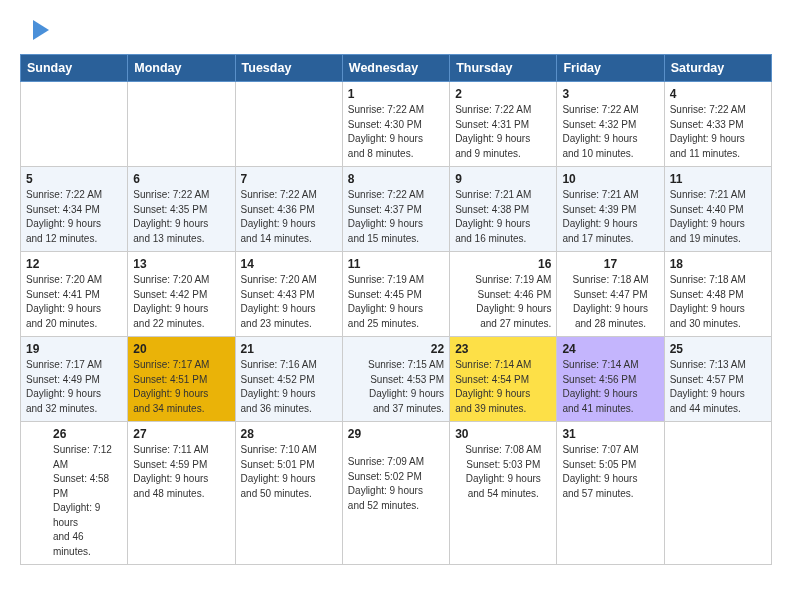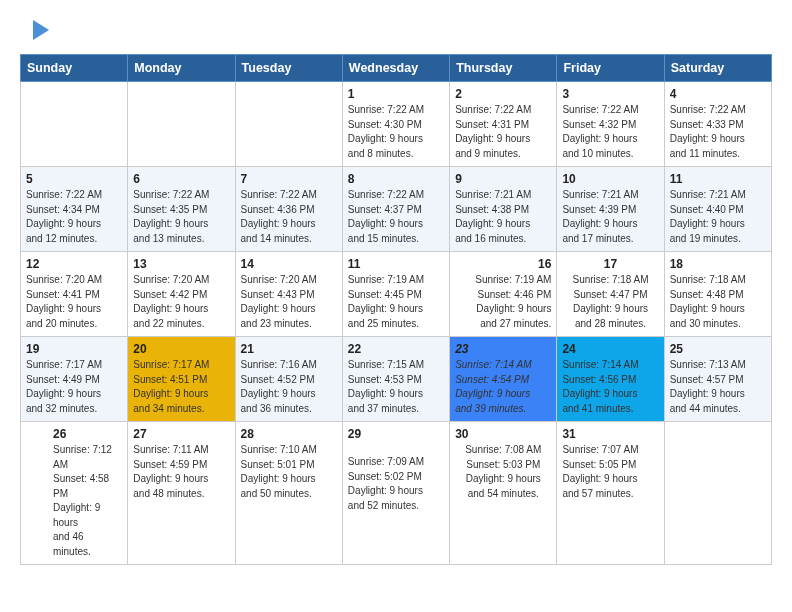--- a/index.html
+++ b/index.html
@@ -268,35 +268,35 @@
 Daylight: 9 hours
 and 34 minutes.</div>
           </td>
           <td style="background-color: rgb(240, 245, 251);">
             <div class="day-number">21</div>
             <div class="day-detail" style="white-space: pre-line;">Sunrise: 7:16 AM
 Sunset: 4:52 PM
 Daylight: 9 hours
 and 36 minutes.</div>
           </td>
-          <td style="background-color: rgb(240, 245, 251);">
+          <td style="background-color: rgb(240, 245, 251); text-align: right;">
             <div class="day-number">22</div>
             <div class="day-detail" style="white-space: pre-line;">Sunrise: 7:15 AM
 Sunset: 4:53 PM
 Daylight: 9 hours
 and 37 minutes.</div>
           </td>
-          <td style="background-color: #3b82f6; font-style: italic;">
+          <td style="background-color: #fde047;">
             <div class="day-number">23</div>
             <div class="day-detail" style="white-space: pre-line;">Sunrise: 7:14 AM
 Sunset: 4:54 PM
 Daylight: 9 hours
 and 39 minutes.</div>
           </td>
-          <td style="background-color: #0ea5e9;">
+          <td style="background-color: #c4b5fd;">
             <div class="day-number">24</div>
             <div class="day-detail" style="white-space: pre-line;">Sunrise: 7:14 AM
 Sunset: 4:56 PM
 Daylight: 9 hours
 and 41 minutes.</div>
           </td>
           <td style="background-color: rgb(240, 245, 251);">
             <div class="day-number">25</div>
             <div class="day-detail" style="white-space: pre-line;">Sunrise: 7:13 AM
 Sunset: 4:57 PM

